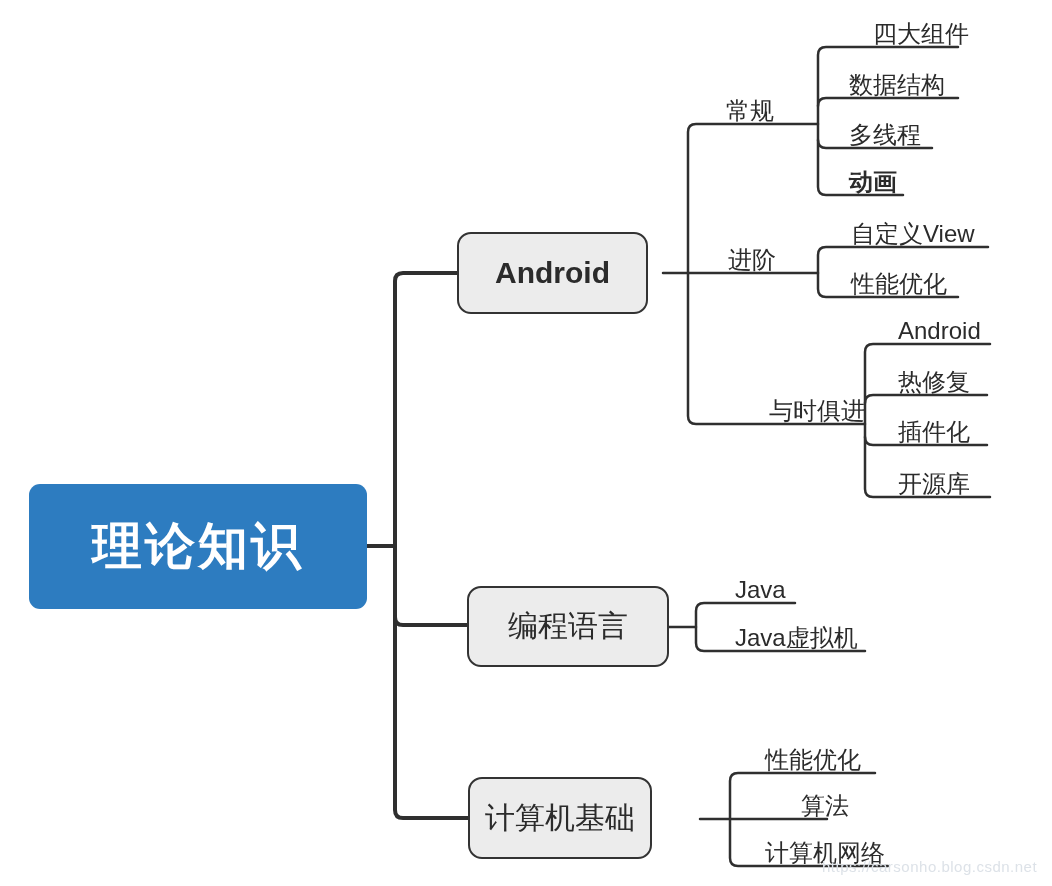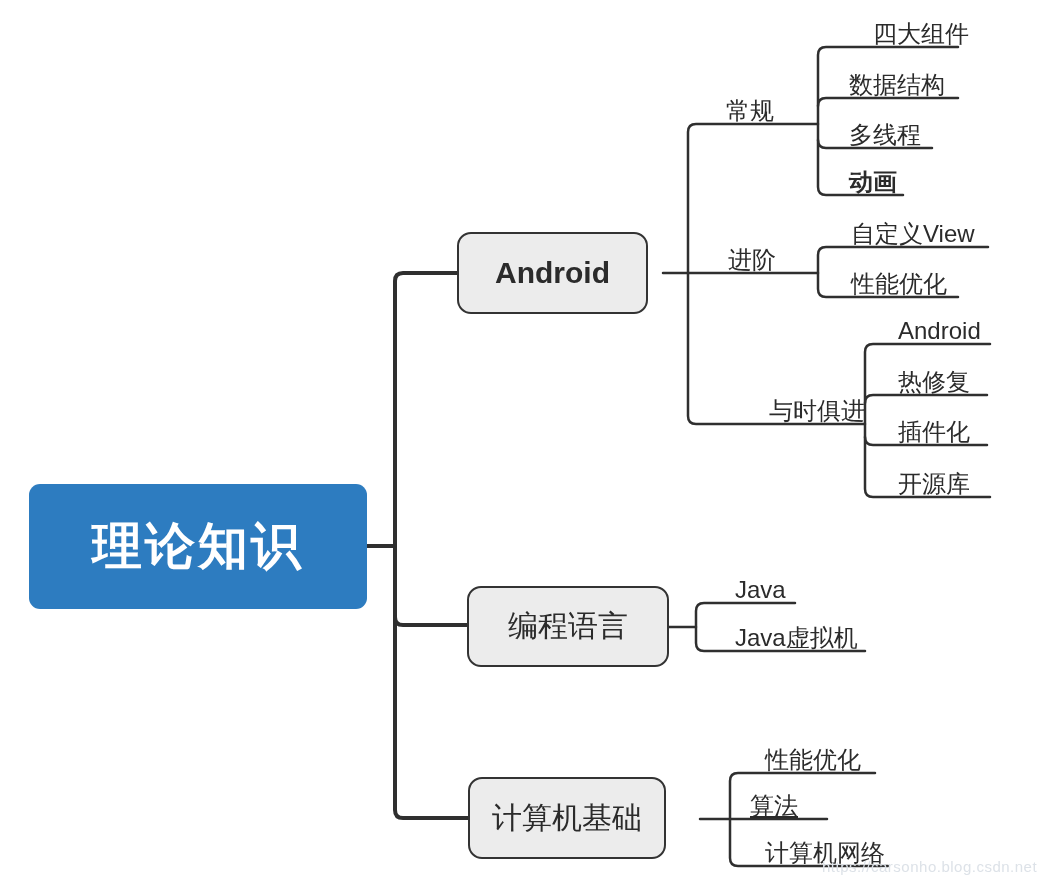--- a/index.html
+++ b/index.html
@@ -44,21 +44,21 @@
       <path stroke-width="2.5" d="M 875 773 H 738 Q 730 773 730 781 V 858 Q 730 866 738 866 H 888"></path>
     </g>
   </svg>
 
   <div class="node root" style="left:29px;top:484px;width:338px;height:125px;border-radius:11px;">理论知识</div>
 
   <div class="node box" style="left:457px;top:232px;width:191px;height:82px;font-weight:bold;">Android</div>
 
   <div class="node box" style="left:467px;top:586px;width:202px;height:81px;">编程语言</div>
 
-  <div class="node box" style="left:468px;top:777px;width:198px;height:82px;">计算机基础</div>
+  <div class="node box" style="left:468px;top:777px;width:184px;height:82px;">计算机基础</div>
 
   <div class="label" style="left:726px;top:97px;">常规</div>
   <div class="label" style="left:728px;top:246px;">进阶</div>
   <div class="label" style="left:769px;top:397px;">与时俱进</div>
 
   <div class="label" style="left:849px;top:20px;margin-left:24px;">四大组件</div>
   <div class="label" style="left:849px;top:71px;">数据结构</div>
   <div class="label" style="left:849px;top:121px;">多线程</div>
   <div class="label" style="left:849px;top:168px;font-weight:bold;">动画</div>
 
@@ -67,18 +67,18 @@
 
   <div class="label" style="left:898px;top:317px;">Android</div>
   <div class="label" style="left:898px;top:368px;">热修复</div>
   <div class="label" style="left:898px;top:418px;">插件化</div>
   <div class="label" style="left:898px;top:470px;">开源库</div>
 
   <div class="label" style="left:735px;top:576px;">Java</div>
   <div class="label" style="left:735px;top:624px;">Java虚拟机</div>
 
   <div class="label" style="left:765px;top:746px;">性能优化</div>
-  <div class="label" style="left:750px;top:792px;text-decoration:underline;">算法</div>
+  <div class="label" style="left:801px;top:792px;">算法</div>
   <div class="label" style="left:765px;top:839px;">计算机网络</div>
 
   <div class="watermark" style="left:822px;top:858px;">https://carsonho.blog.csdn.net</div>
 
 </div>
 
 </body></html>

